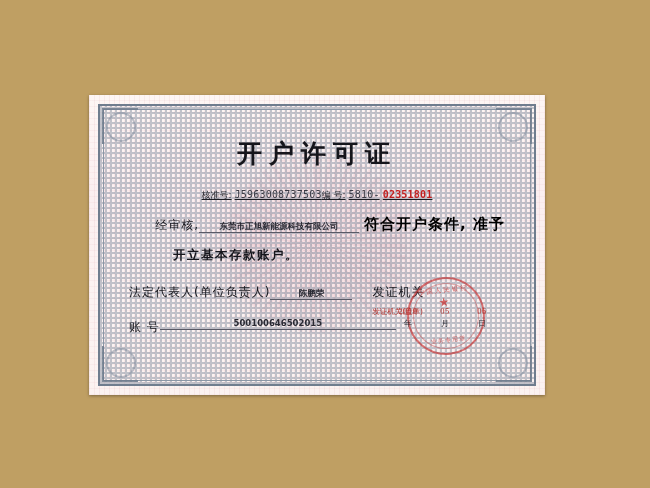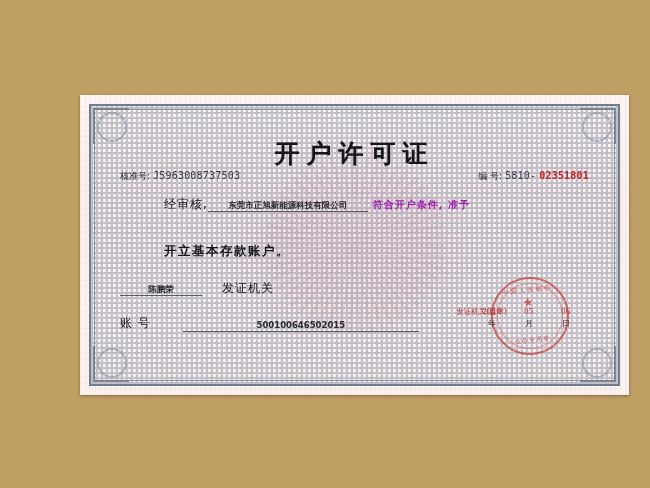--- a/index.html
+++ b/index.html
@@ -16,23 +16,23 @@
 
   #page {
     position: relative;
     width: 650px;
     height: 488px;
   }
 
   
   .certificate {
     position: absolute;
-    left: 80px;
+    left: 89px;
     top: 95px;
-    width: 549px;
+    width: 456px;
     height: 300px;
     background: #fdf7f5;
     box-shadow: 0 1px 3px rgba(0,0,0,0.35);
     overflow: hidden;
   }
 
   
   .paper-wash {
     position: absolute;
     inset: 0;
@@ -136,22 +136,24 @@
   }
 
   .row {
     display: flex;
     align-items: flex-end;
     font-size: 9px;
     line-height: 1.1;
   }
 
   .meta-row {
+    margin-top: 19px;
     padding: 0 14px;
-    justify-content: space-between;
+    justify-content: center;
+    text-decoration: underline;
   }
   .meta-left, .meta-right {
     display: flex;
     align-items: baseline;
   }
   .meta-label {
     font-size: 9px;
     color: #1f1f26;
     white-space: nowrap;
   }
@@ -190,51 +192,50 @@
     color: #2a2a33;
     padding: 0 4px 1px 4px;
     line-height: 1.1;
     font-weight: bold;
   }
   .fill.wide   { width: 152px; }
   .fill.name   { width: 74px; }
   .fill.bank   { width: 132px; }
   .fill.acct   { width: 228px; }
   .after-kw {
-    font-size: 10px;
+    font-size: 15px;
     font-weight: bold;
-    color: #a21caf;
+    color: #000000;
     letter-spacing: 1px;
     margin-left: 5px;
     white-space: nowrap;
   }
 
   .body-line2 {
-    margin-top: 30px;
+    margin-top: 13px;
     padding: 0 14px 0 58px;
     font-size: 12.5px;
     font-weight: bold;
     letter-spacing: 1.5px;
     color: #16161c;
   }
 
   .rep-row {
     margin-top: 20px;
     padding: 0 14px;
     display: flex;
     align-items: baseline;
   }
   .rep-row .gap { width: 20px; }
 
   .acct-row {
     margin-top: 18px;
     padding: 0 14px;
     display: flex;
-    align-items: flex-end;
-    gap: 32px;
+    align-items: flex-start;
   }
 
   
   .seal {
     position: absolute;
     right: 34px;
     bottom: 14px;
     width: 74px;
     height: 74px;
     border-radius: 50%;
@@ -353,20 +354,21 @@
       <div class="body-line">
         <span class="lead-indent"></span>
         <span class="kw">经审核,</span>
         <span class="fill wide">东莞市正旭新能源科技有限公司</span>
         <span class="after-kw">符合开户条件, 准予</span>
       </div>
 
       <div class="body-line2">开立基本存款账户。</div>
 
       <div class="rep-row">
+        <span class="kw">法定代表人(单位负责人)</span>
         <span class="fill name">陈鹏荣</span>
         <span class="gap"></span>
         <span class="kw">发证机关</span>
       </div>
 
       <div class="acct-row">
         <span class="kw">账    号</span>
         <span class="fill acct">500100646502015</span>
       </div>
 

